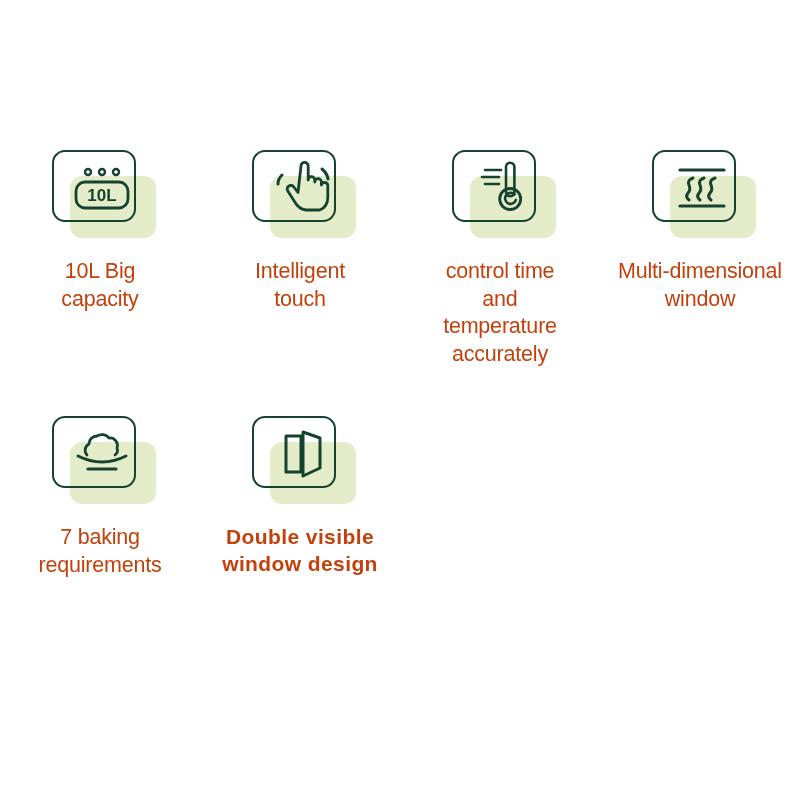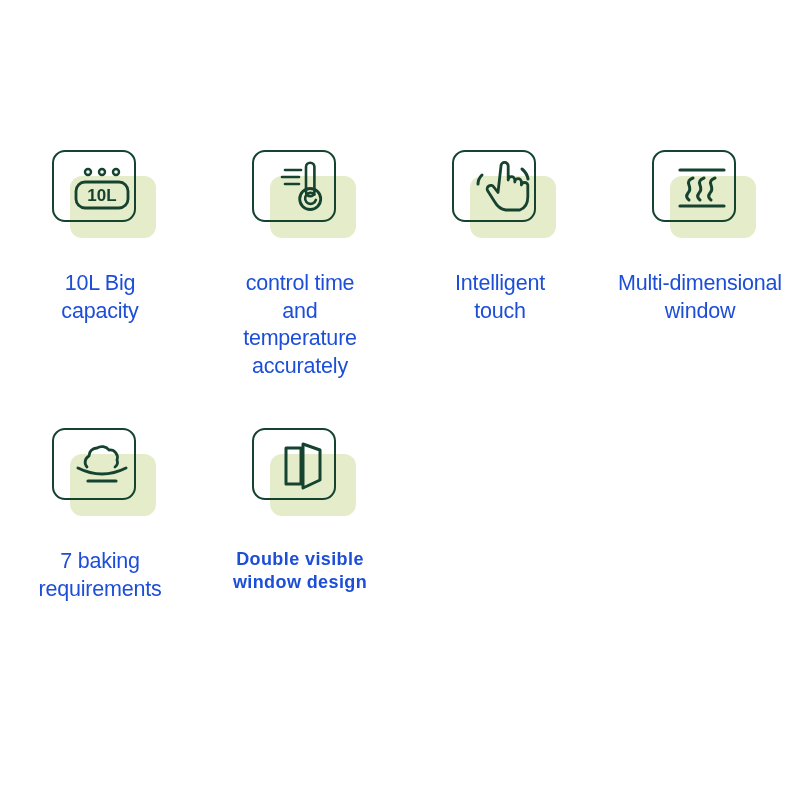--- a/index.html
+++ b/index.html
@@ -74,33 +74,33 @@
     width: 96px;
     height: 72px;
     overflow: visible;
   }
   .tile.muted {
     border-color: #2c4f3c;
   }
 
   
   .caption {
-    margin-top: 30px;
+    margin-top: 18px;
     text-align: center;
-    color: #1d4ed8;
+    color: #c2410c;
     font-size: 21.5px;
     line-height: 1.28;
     letter-spacing: -0.2px;
     max-width: 195px;
     white-space: pre-line;
   }
   .caption.wide {
     font-weight: 700;
     letter-spacing: 0.4px;
-    font-size: 18px;
+    font-size: 21px;
     max-width: 205px;
   }
 </style>
 </head>
 <body>
 
 <div class="board">
   <div class="grid">
 
     <div class="card">
@@ -111,40 +111,20 @@
             <circle cx="34" cy="20" r="3" fill="none" stroke="#15432f" stroke-width="2.4"></circle>
             <circle cx="48" cy="20" r="3" fill="none" stroke="#15432f" stroke-width="2.4"></circle>
             <circle cx="62" cy="20" r="3" fill="none" stroke="#15432f" stroke-width="2.4"></circle>
             <rect x="22" y="30" width="52" height="26" rx="9" fill="none" stroke="#15432f" stroke-width="2.8"></rect>
             <text x="48" y="49" text-anchor="middle" font-family="Liberation Sans, sans-serif" font-size="17" font-weight="700" fill="#15432f">10L</text>
           </svg>
         </div>
       </div>
       <div class="caption">10L Big
 capacity</div>
-    </div>
-
-    <div class="card">
-      <div class="tile-wrap">
-        <div class="tile-shadow"></div>
-        <div class="tile">
-          <svg viewBox="0 0 96 72">
-            <line x1="31" y1="18" x2="47" y2="18" stroke="#15432f" stroke-width="2.6" stroke-linecap="round"></line>
-            <line x1="28" y1="25" x2="45" y2="25" stroke="#15432f" stroke-width="2.6" stroke-linecap="round"></line>
-            <line x1="31" y1="32" x2="45" y2="32" stroke="#15432f" stroke-width="2.6" stroke-linecap="round"></line>
-            <path d="M52 15 a4.2 4.2 0 0 1 8.4 0 v25 a4.2 4.2 0 0 1 -8.4 0 z" fill="none" stroke="#15432f" stroke-width="2.6"></path>
-            <circle cx="56.2" cy="47" r="10.5" fill="none" stroke="#15432f" stroke-width="2.8"></circle>
-            <path d="M60.5 42.5 a5.5 5.5 0 1 0 1.4 5.4" fill="none" stroke="#15432f" stroke-width="2.6" stroke-linecap="round"></path>
-          </svg>
-        </div>
-      </div>
-      <div class="caption">control time
-and
-temperature
-accurately</div>
     </div>
 
     <div class="card">
       <div class="tile-wrap">
         <div class="tile-shadow"></div>
         <div class="tile">
           <svg viewBox="0 0 96 72">
             <path d="M28 23 q-4 4 -4 9" fill="none" stroke="#15432f" stroke-width="3" stroke-linecap="round"></path>
             <path d="M68 17 q5 4 6 10" fill="none" stroke="#15432f" stroke-width="3" stroke-linecap="round"></path>
             <path d="M47 14
@@ -166,20 +146,40 @@
       </div>
       <div class="caption">Intelligent
 touch</div>
     </div>
 
     <div class="card">
       <div class="tile-wrap">
         <div class="tile-shadow"></div>
         <div class="tile">
           <svg viewBox="0 0 96 72">
+            <line x1="31" y1="18" x2="47" y2="18" stroke="#15432f" stroke-width="2.6" stroke-linecap="round"></line>
+            <line x1="28" y1="25" x2="45" y2="25" stroke="#15432f" stroke-width="2.6" stroke-linecap="round"></line>
+            <line x1="31" y1="32" x2="45" y2="32" stroke="#15432f" stroke-width="2.6" stroke-linecap="round"></line>
+            <path d="M52 15 a4.2 4.2 0 0 1 8.4 0 v25 a4.2 4.2 0 0 1 -8.4 0 z" fill="none" stroke="#15432f" stroke-width="2.6"></path>
+            <circle cx="56.2" cy="47" r="10.5" fill="none" stroke="#15432f" stroke-width="2.8"></circle>
+            <path d="M60.5 42.5 a5.5 5.5 0 1 0 1.4 5.4" fill="none" stroke="#15432f" stroke-width="2.6" stroke-linecap="round"></path>
+          </svg>
+        </div>
+      </div>
+      <div class="caption">control time
+and
+temperature
+accurately</div>
+    </div>
+
+    <div class="card">
+      <div class="tile-wrap">
+        <div class="tile-shadow"></div>
+        <div class="tile">
+          <svg viewBox="0 0 96 72">
             <line x1="26" y1="18" x2="70" y2="18" stroke="#15432f" stroke-width="3.2" stroke-linecap="round"></line>
             <line x1="26" y1="54" x2="70" y2="54" stroke="#15432f" stroke-width="3.2" stroke-linecap="round"></line>
             <path d="M39 26 q-6 2 -4 7 q2 5 -1 8 q-3 4 1 7" fill="none" stroke="#15432f" stroke-width="3" stroke-linecap="round"></path>
             <path d="M50 26 q-6 2 -4 7 q2 5 -1 8 q-3 4 1 7" fill="none" stroke="#15432f" stroke-width="3" stroke-linecap="round"></path>
             <path d="M61 26 q-6 2 -4 7 q2 5 -1 8 q-3 4 1 7" fill="none" stroke="#15432f" stroke-width="3" stroke-linecap="round"></path>
           </svg>
         </div>
       </div>
       <div class="caption">Multi-dimensional
 window</div>

